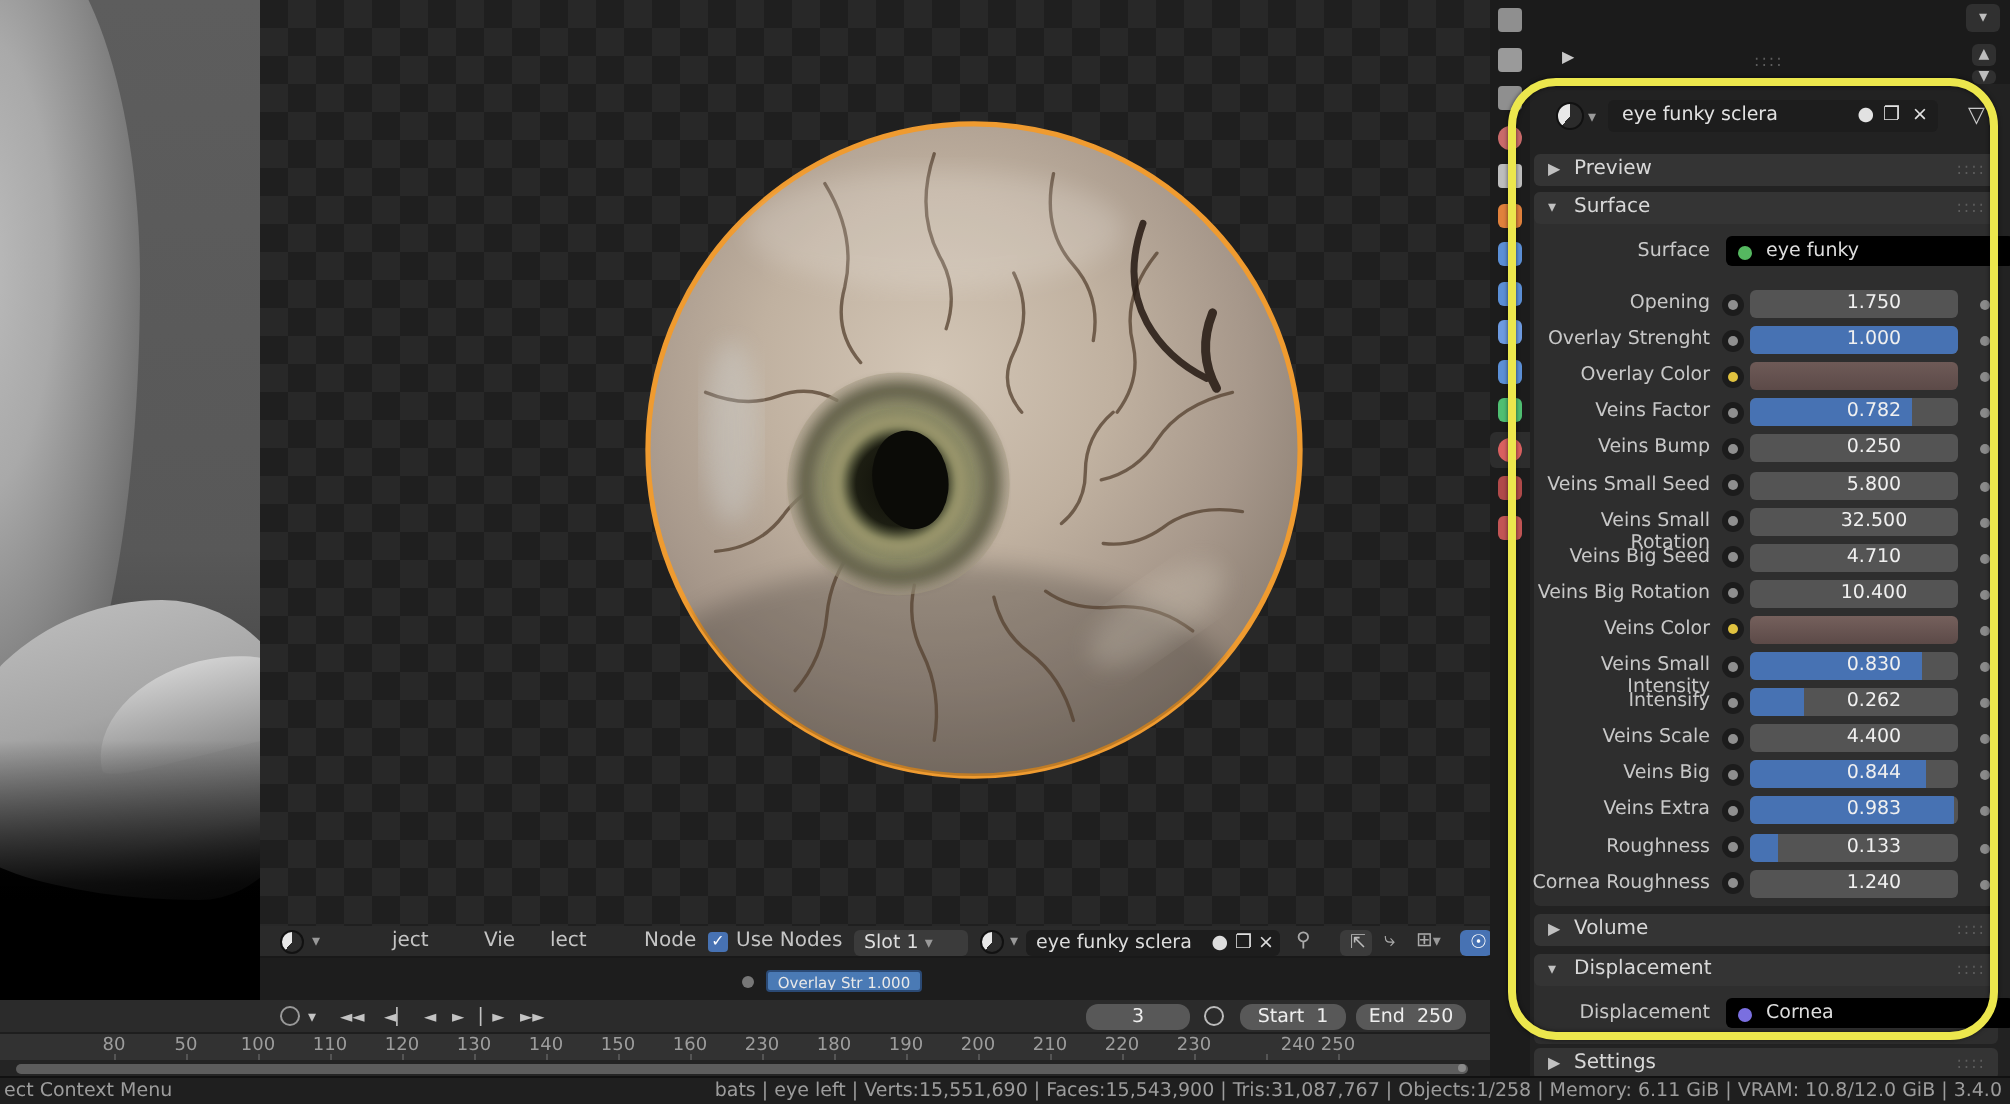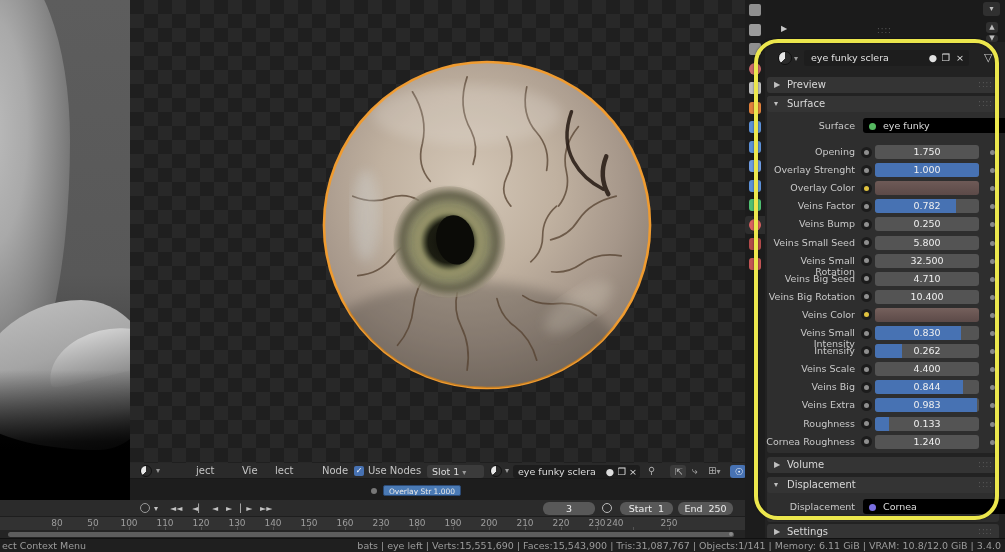--- a/index.html
+++ b/index.html
@@ -71,21 +71,21 @@
   .panel-hdr .grip { position:absolute; right:6px; top:0; }
   .caret { position:absolute; left:7px; top:0; width:10px; color:#c0c0c0; font-size:8px; }
   .panel-body { position:absolute; left:2px; width:232px; background:#2e2e2e; border-radius:3px; }
   .prow { position:absolute; left:0; width:240px; height:18px; }
   .plabel { position:absolute; left:0; top:3px; width:90px; text-align:right; font-size:9.5px; color:#c8c8c8; }
   .decor { position:absolute; left:96px; top:3.5px; width:11px; height:11px; border-radius:50%; background:#1c1c1c; }
   .decor::after { content:""; position:absolute; left:3px; top:3px; width:5px; height:5px; border-radius:50%; background:#8f8f8f; }
   .decor.yellow::after { background:#e0c23f; }
   .slider { position:absolute; left:110px; top:2px; width:104px; height:14px; background:#545454; border-radius:3px; overflow:hidden; }
   .slider .fill { position:absolute; left:0; top:0; height:14px; background:#4772b3; }
-  .slider .val { position:absolute; left:0; top:0; width:104px; text-align:center; font-size:9.5px; color:#f0f0f0; line-height:14px; }
+  .slider .val { position:absolute; left:0; top:0; width:124px; text-align:center; font-size:9.5px; color:#f0f0f0; line-height:14px; }
   .swatch { position:absolute; left:110px; top:2px; width:104px; height:14px; border-radius:3px; }
   .keydot { position:absolute; left:225px; top:7px; width:5px; height:5px; border-radius:50%; background:#8a8a8a; }
   .idfield { position:absolute; background:#1d1d1d; border-radius:3px; color:#e2e2e2; font-size:9.5px; }
   .datafield { position:absolute; left:98px; top:1px; width:144px; height:15px; background:#000000; border-radius:3px;
     color:#ddd; font-size:9.5px; line-height:15px; padding-left:20px; }
   .dotball { position:absolute; left:6px; top:4.5px; width:7px; height:7px; border-radius:50%; }
 
   
   .hl-box { position:absolute; left:754px; top:39px; width:245px; height:481px; border:4px solid #ece74d;
     border-radius:24px; pointer-events:none; z-index:40; box-shadow:0 0 2px rgba(0,0,0,.6), inset 0 0 2px rgba(0,0,0,.6); }
@@ -245,21 +245,21 @@
         <span class="tick" style="left: 453px;">190</span>
         <span class="tickline" style="left: 453px;"></span>
         <span class="tick" style="left: 489px;">200</span>
         <span class="tickline" style="left: 489px;"></span>
         <span class="tick" style="left: 525px;">210</span>
         <span class="tickline" style="left: 525px;"></span>
         <span class="tick" style="left: 561px;">220</span>
         <span class="tickline" style="left: 561px;"></span>
         <span class="tick" style="left: 597px;">230</span>
         <span class="tickline" style="left: 597px;"></span>
-        <span class="tick" style="left: 615px;">240</span>
+        <span class="tick" style="left: 649px;">240</span>
         <span class="tickline" style="left: 633px;"></span>
         <span class="tick" style="left: 669px;">250</span>
         <span class="tickline" style="left: 669px;"></span>
       </div>
     <div class="tl-scroll">
       <div class="tl-thumb">
         <div class="tl-zoomdot"></div>
       </div>
     </div>
   </div>
@@ -482,16 +482,16 @@
       <span class="caret">▶</span><span>Settings</span>
       <span class="grip">::::</span>
     </div>
   </div>
 
   <div class="hl-box"></div>
 
 
   <div class="statusbar">
     <span style="position:absolute; left:2px;">ect Context Menu</span>
-    <span style="position:absolute; right:4px;">bats | eye left | Verts:15,551,690 | Faces:15,543,900 | Tris:31,087,767 | Objects:1/141 | Memory: 6.11 GiB | VRAM: 10.8/12.0 GiB | 3.4.0</span>
+    <span style="position:absolute; right:4px;">bats | eye left | Verts:15,551,690 | Faces:15,543,900 | Tris:31,087,767 | Objects:1/258 | Memory: 6.11 GiB | VRAM: 10.8/12.0 GiB | 3.4.0</span>
   </div>
 
 </div>
 
 </body></html>

